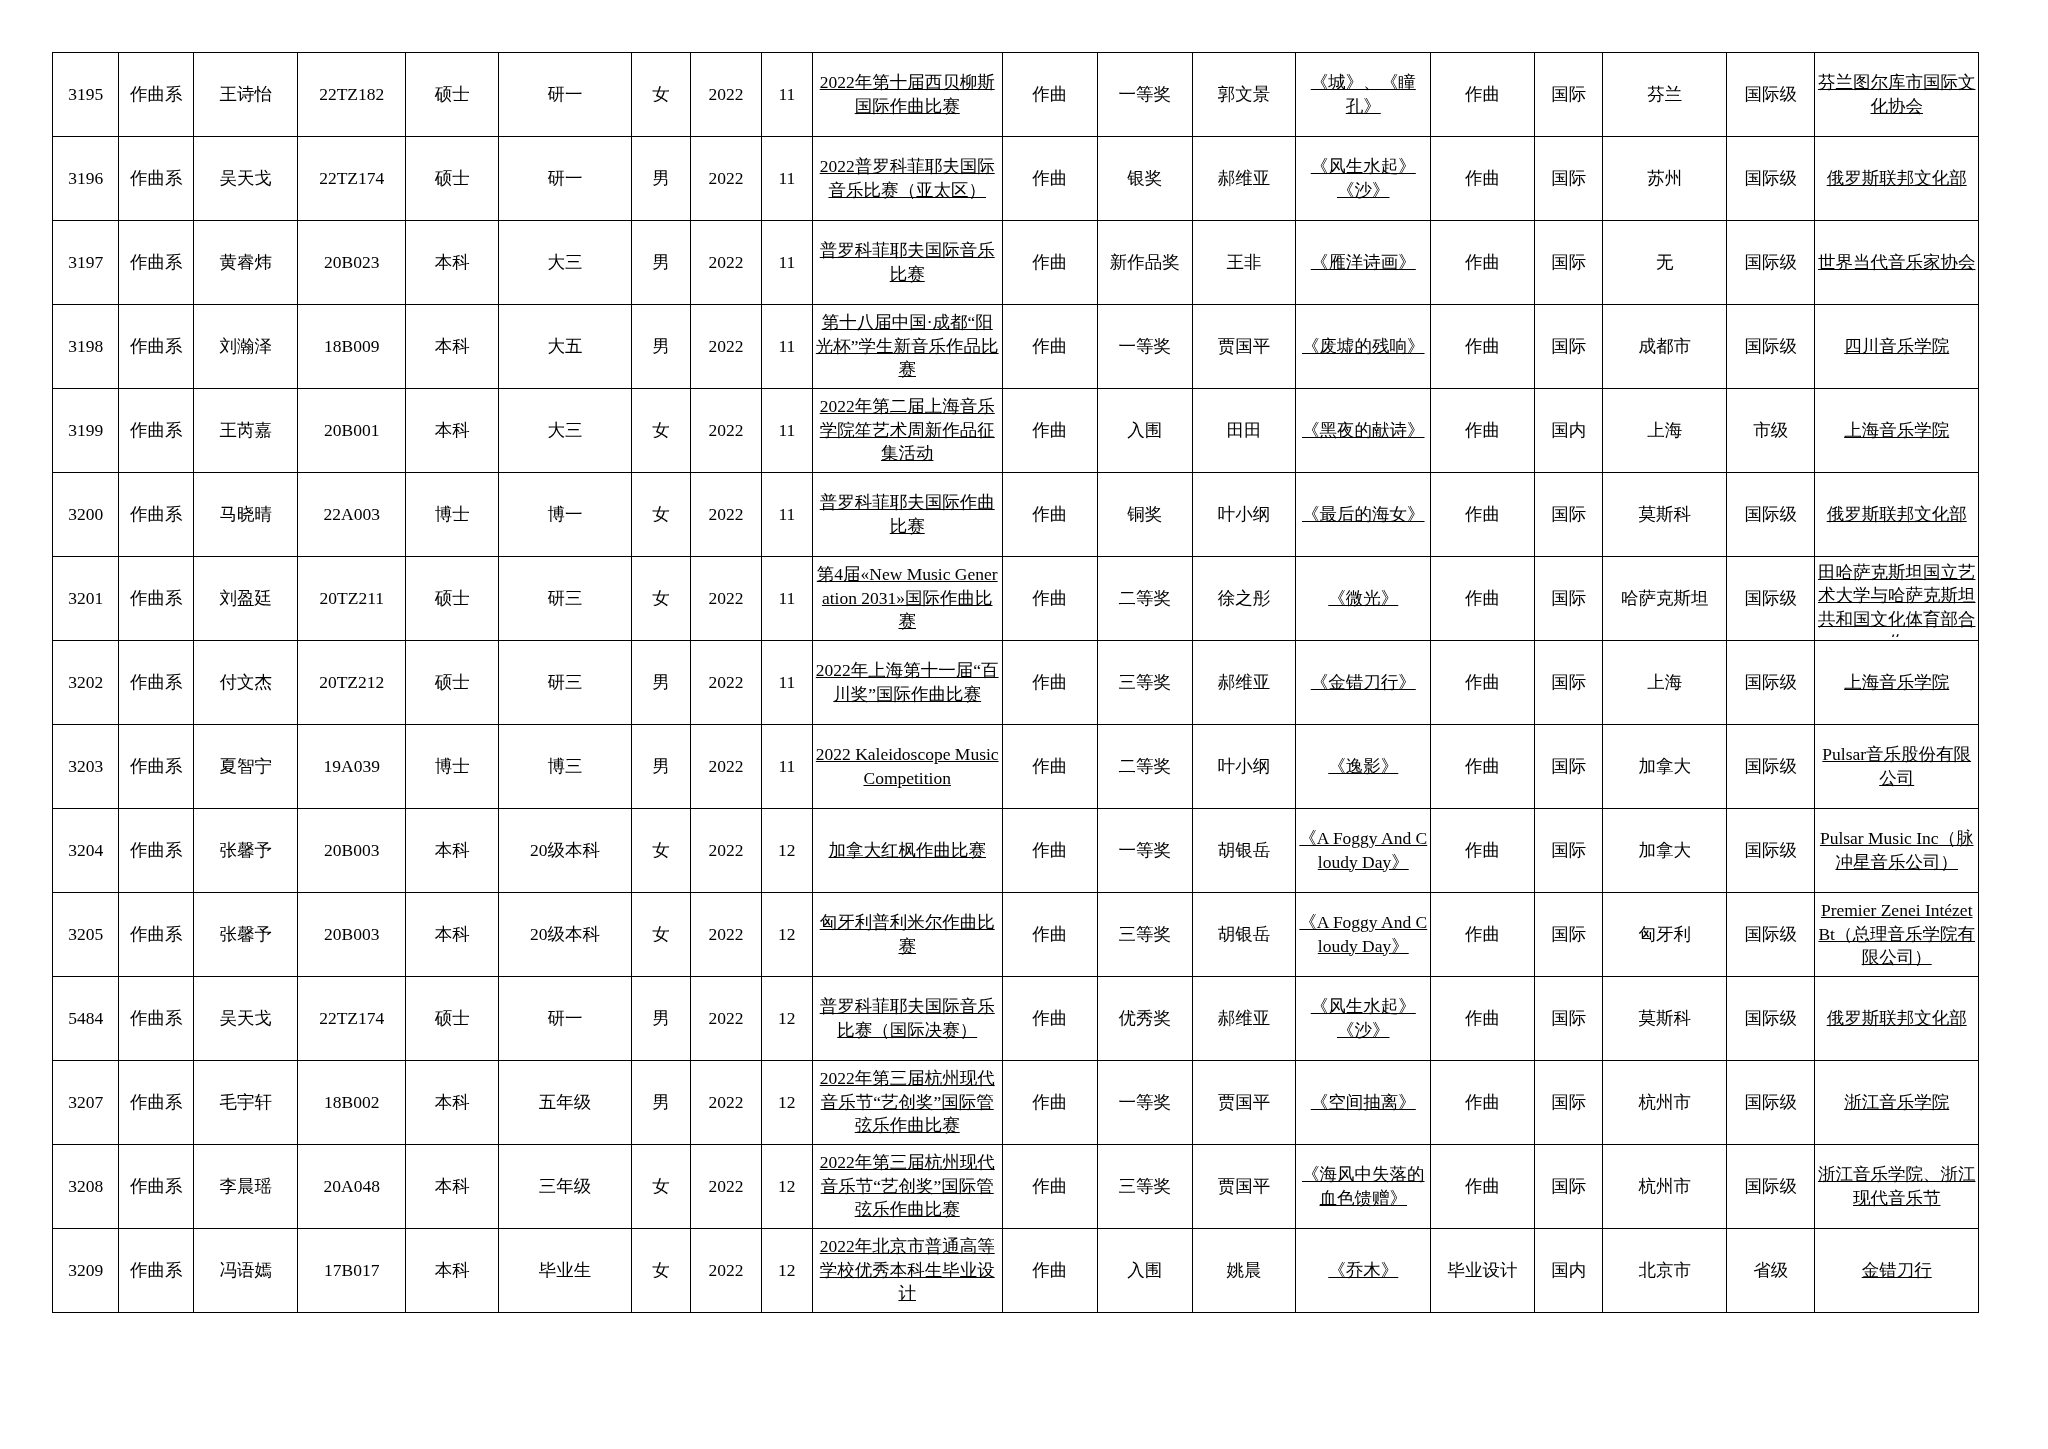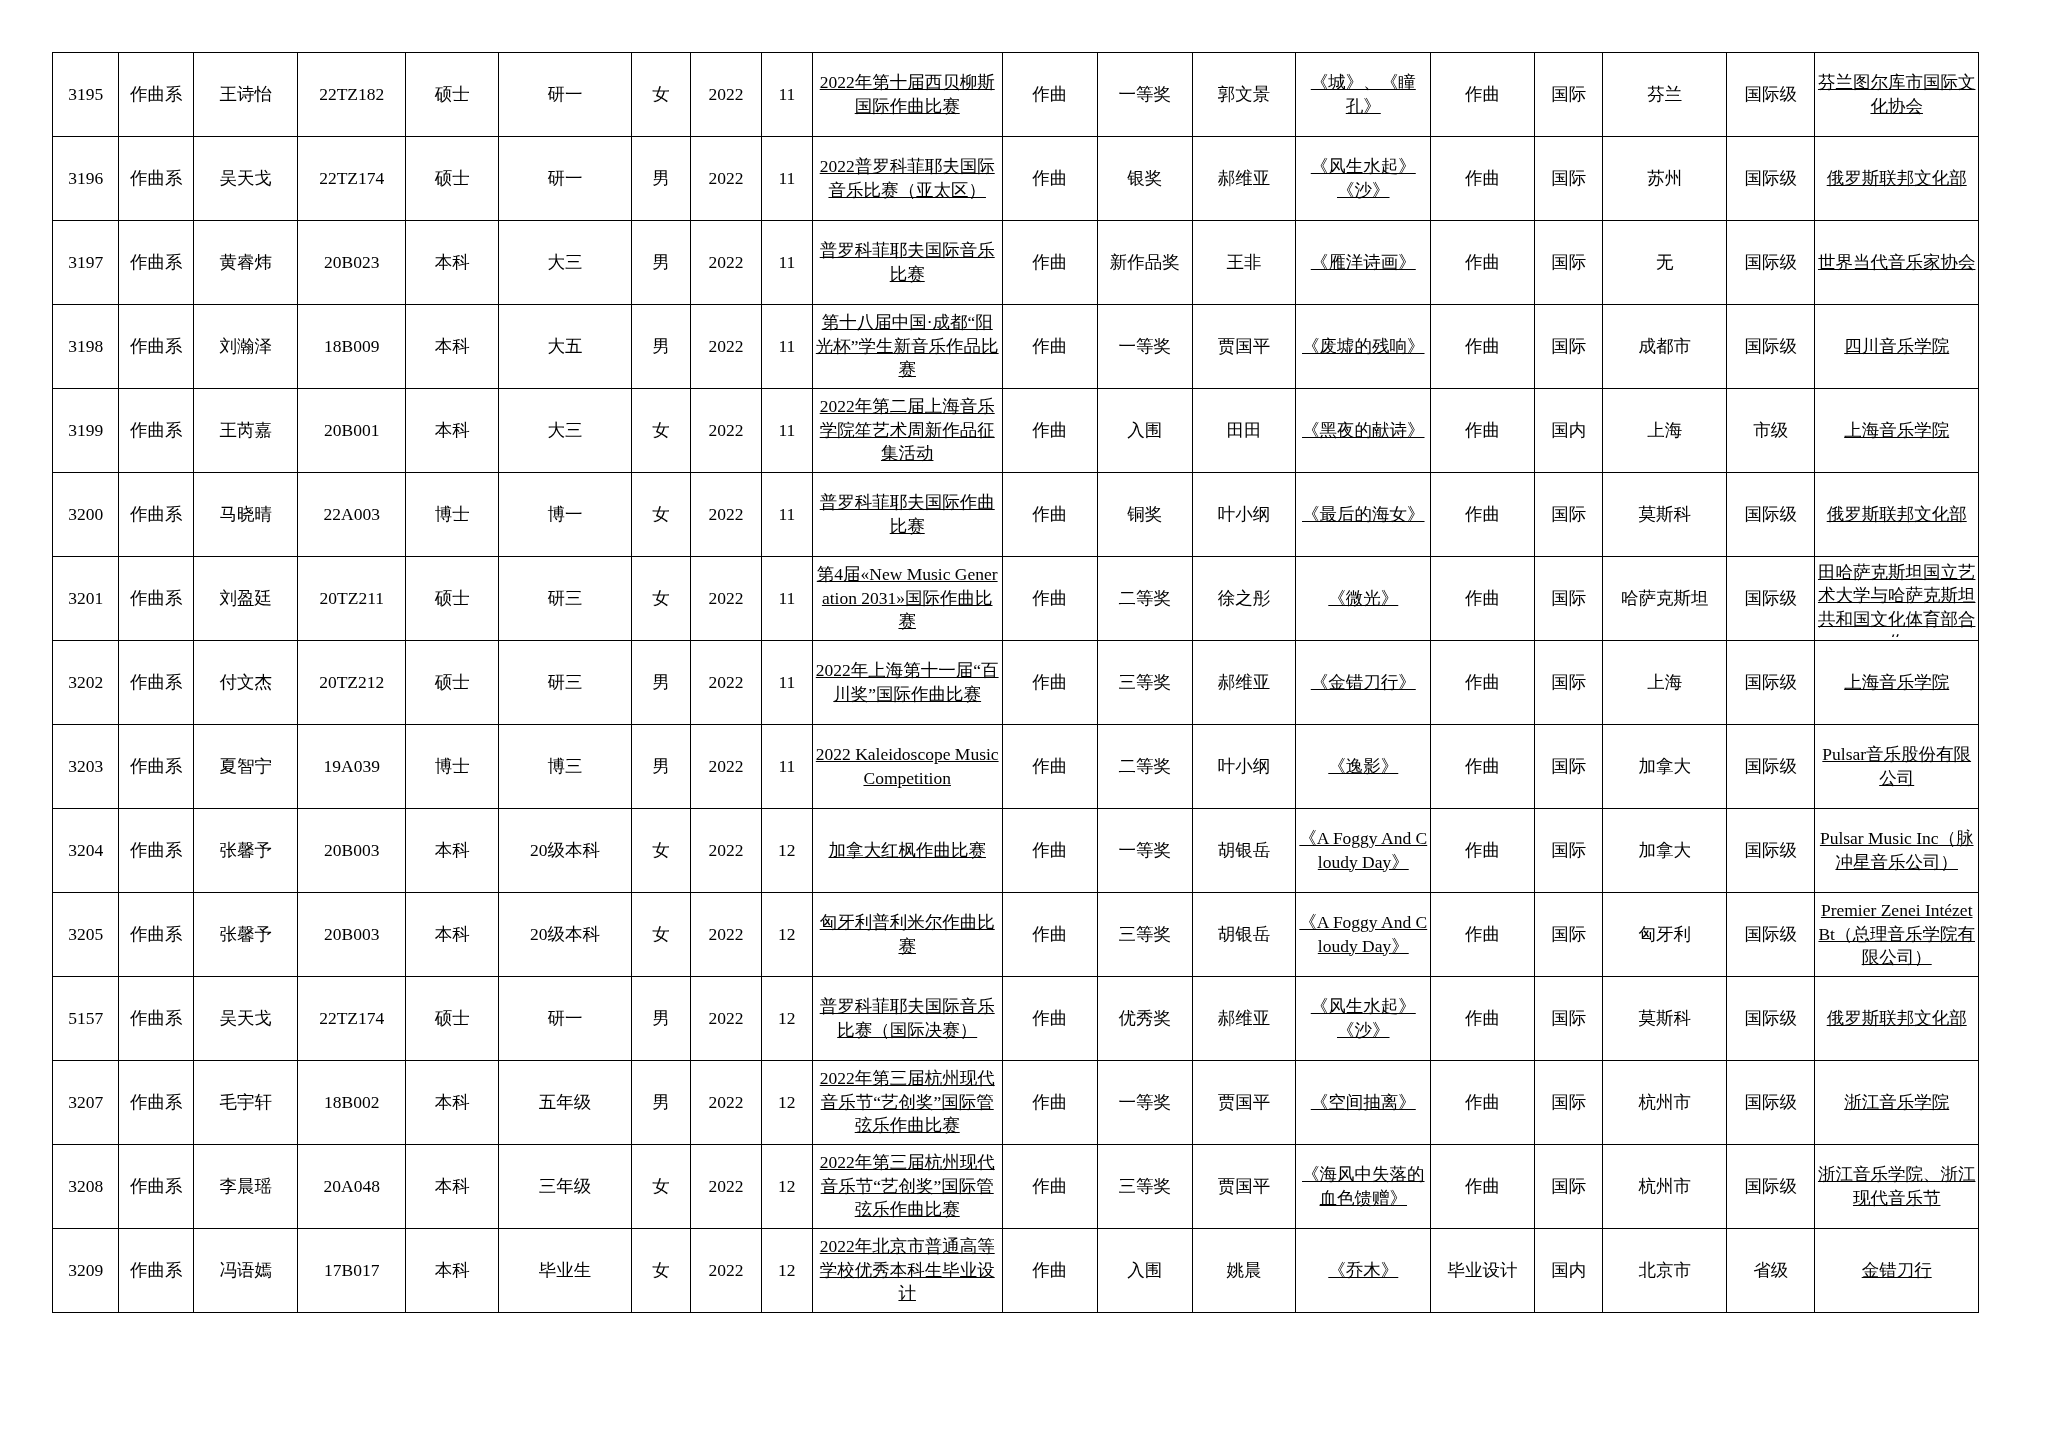--- a/index.html
+++ b/index.html
@@ -748,21 +748,21 @@
           </td>
           <td class="level">
             <span class="cellwrap">国际级</span>
           </td>
           <td class="org clip">
             <span class="cellwrap">Premier Zenei Intézet Bt（总理音乐学院有限公司）</span>
           </td>
         </tr>
         <tr class="row">
           <td class="num">
-            <span class="cellwrap">5157</span>
+            <span class="cellwrap">5484</span>
           </td>
           <td class="dept">
             <span class="cellwrap">作曲系</span>
           </td>
           <td class="name">
             <span class="cellwrap">吴天戈</span>
           </td>
           <td class="code">
             <span class="cellwrap">22TZ174</span>
           </td>

